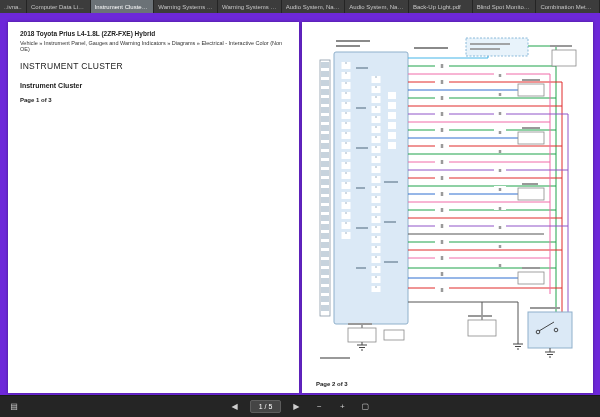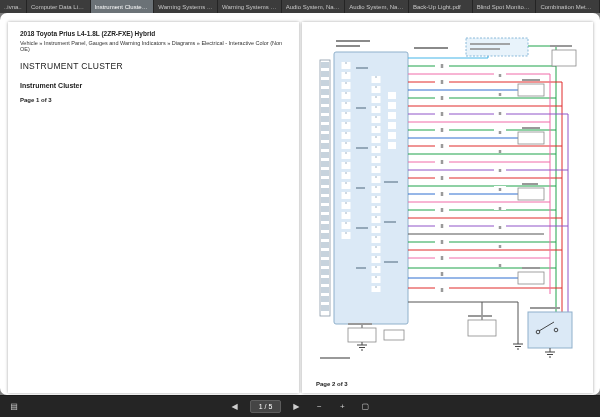--- a/index.html
+++ b/index.html
@@ -13,21 +13,21 @@
   .tabbar{height:13px;background:#2d2d2d;display:flex;align-items:stretch;flex-shrink:0;}
   .tab{
     flex:1 1 0;min-width:0;display:flex;align-items:center;
     padding:0 4px;font-size:6px;line-height:1;color:#c7c7c7;background:#3c3c3c;
     border-right:1px solid #242424;white-space:nowrap;overflow:hidden;text-overflow:ellipsis;
   }
   .tab span{white-space:nowrap;overflow:hidden;text-overflow:ellipsis;}
   .tab.partial{flex:0 0 27px;}
   .tab.active{background:#6b7277;color:#ffffff;}
   
-  .viewer{flex:1;position:relative;background:#ffffff;overflow:hidden;border-radius:7px;}
+  .viewer{flex:1;position:relative;background:#6d28d9;overflow:hidden;}
   .page{position:absolute;top:9px;bottom:2px;background:#ffffff;box-shadow:0 0 3px rgba(0,0,0,.35);}
   .page.left{left:8px;width:291px;}
   .page.right{left:302px;width:291px;}
   .lp-content{padding:8px 12px;color:#222;}
   .lp-title{font-size:6.5px;font-weight:bold;}
   .lp-crumb{font-size:5.5px;margin-top:3px;color:#333;}
   .lp-heading{font-size:8.5px;margin-top:9px;letter-spacing:.3px;color:#1a1a1a;}
   .lp-sub{font-size:7px;font-weight:bold;margin-top:11px;}
   .lp-page{font-size:6px;font-weight:bold;margin-top:8px;}
   .rp-page-label{position:absolute;left:14px;bottom:6px;font-size:6px;font-weight:bold;color:#222;}

